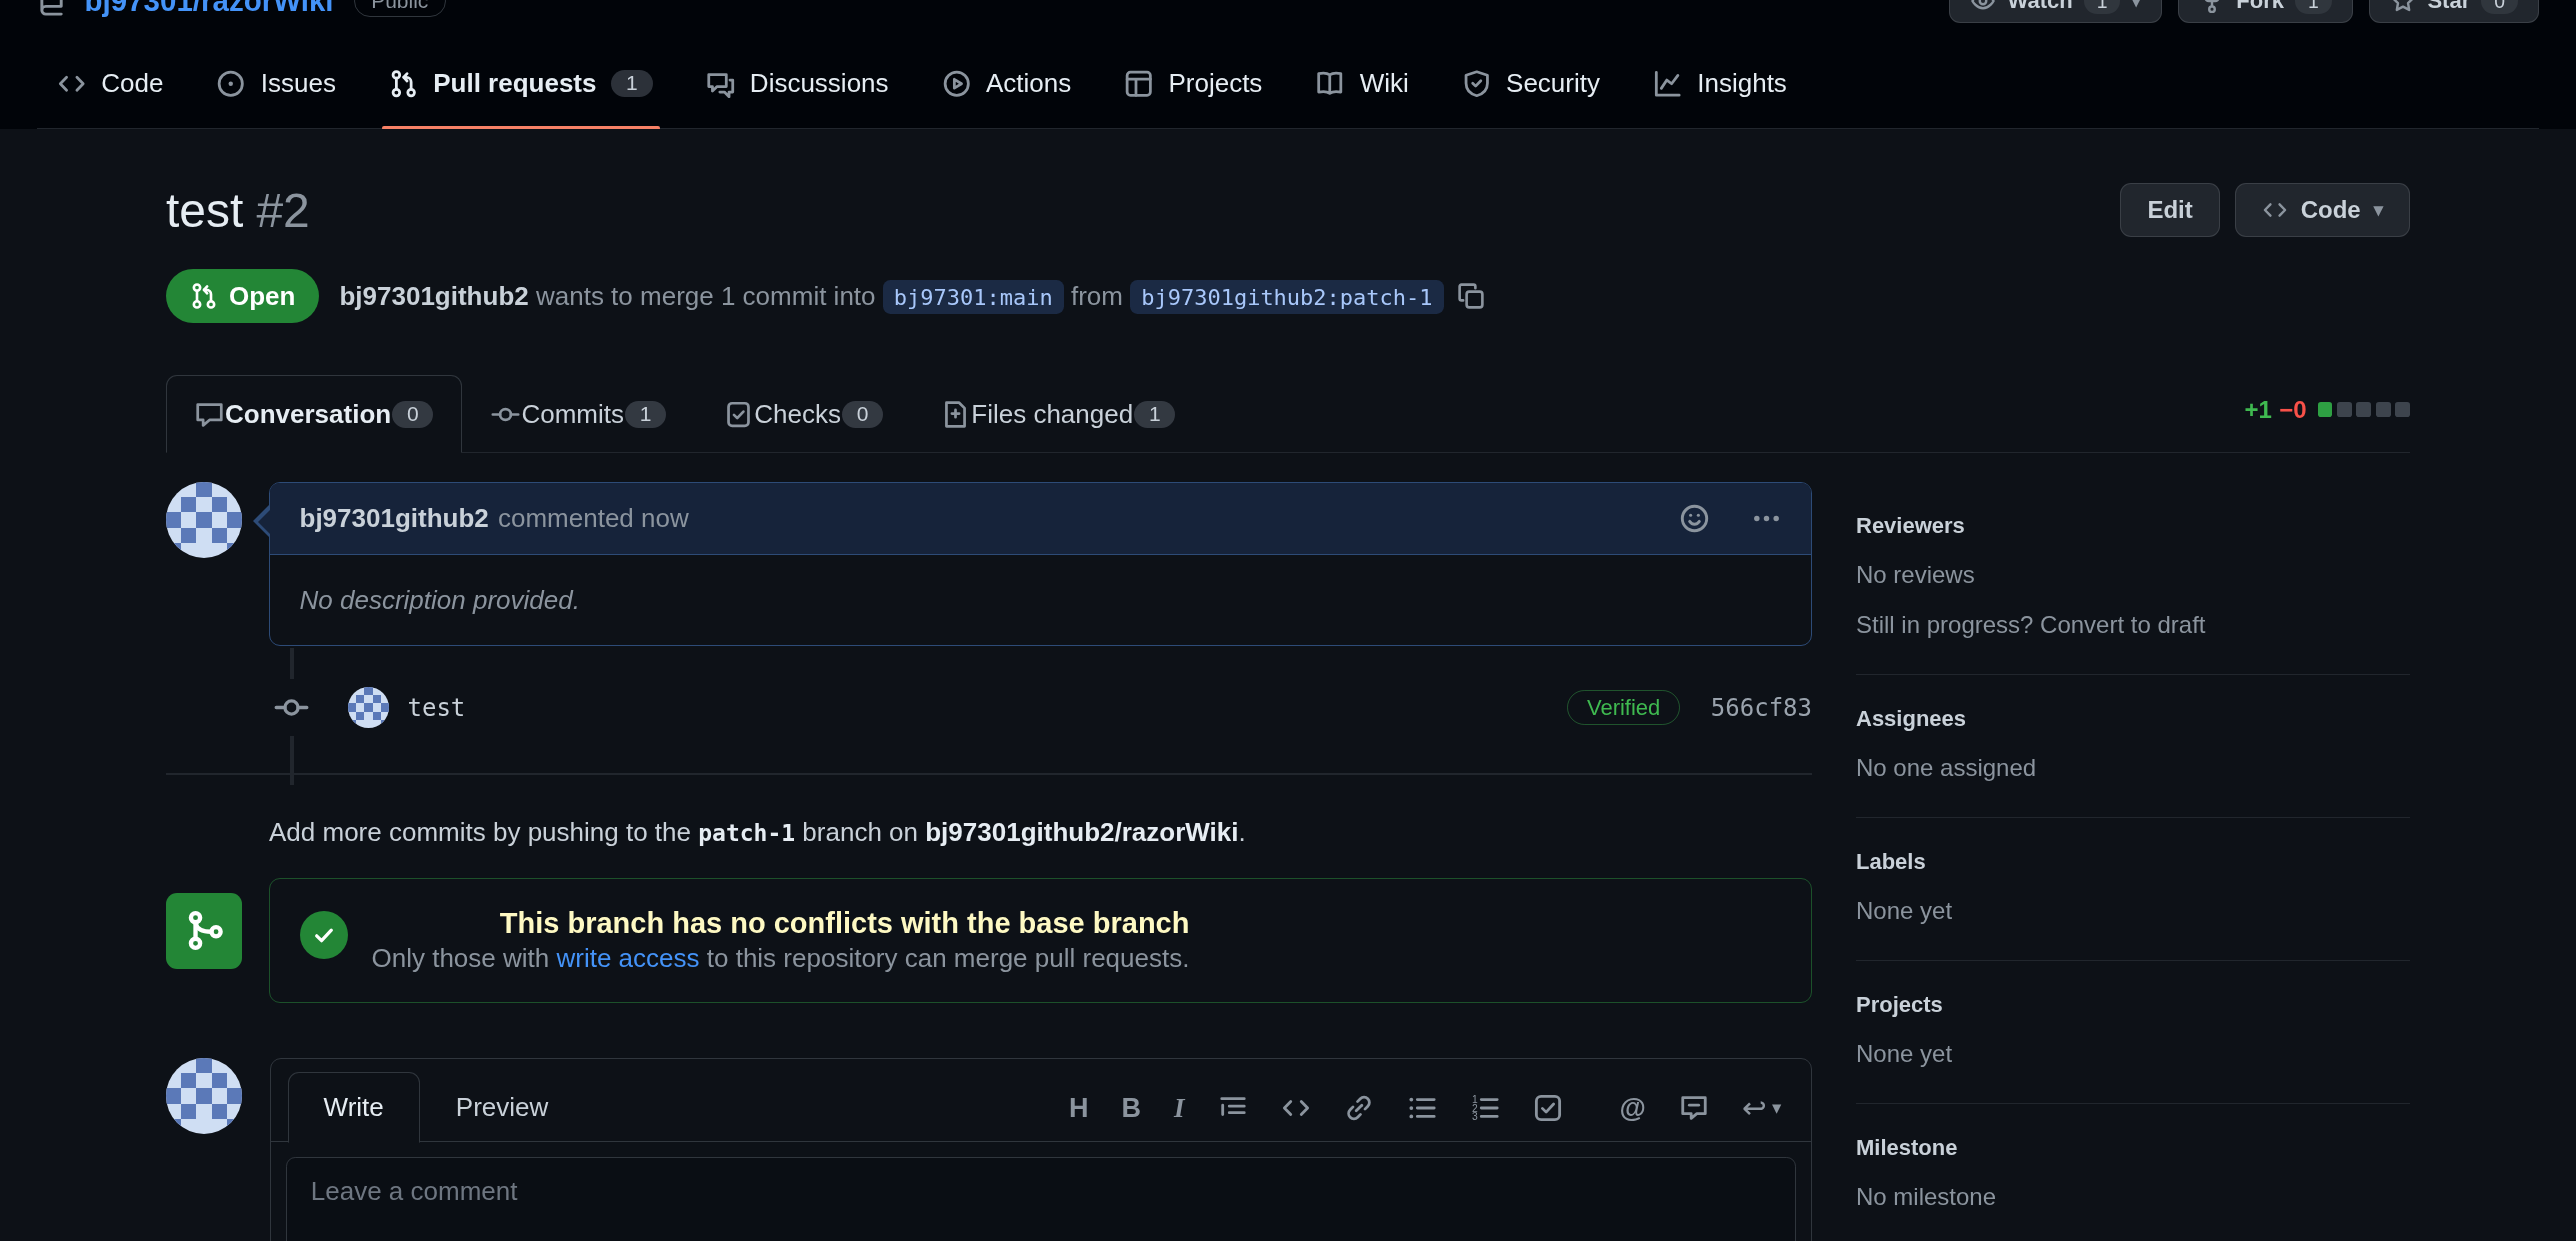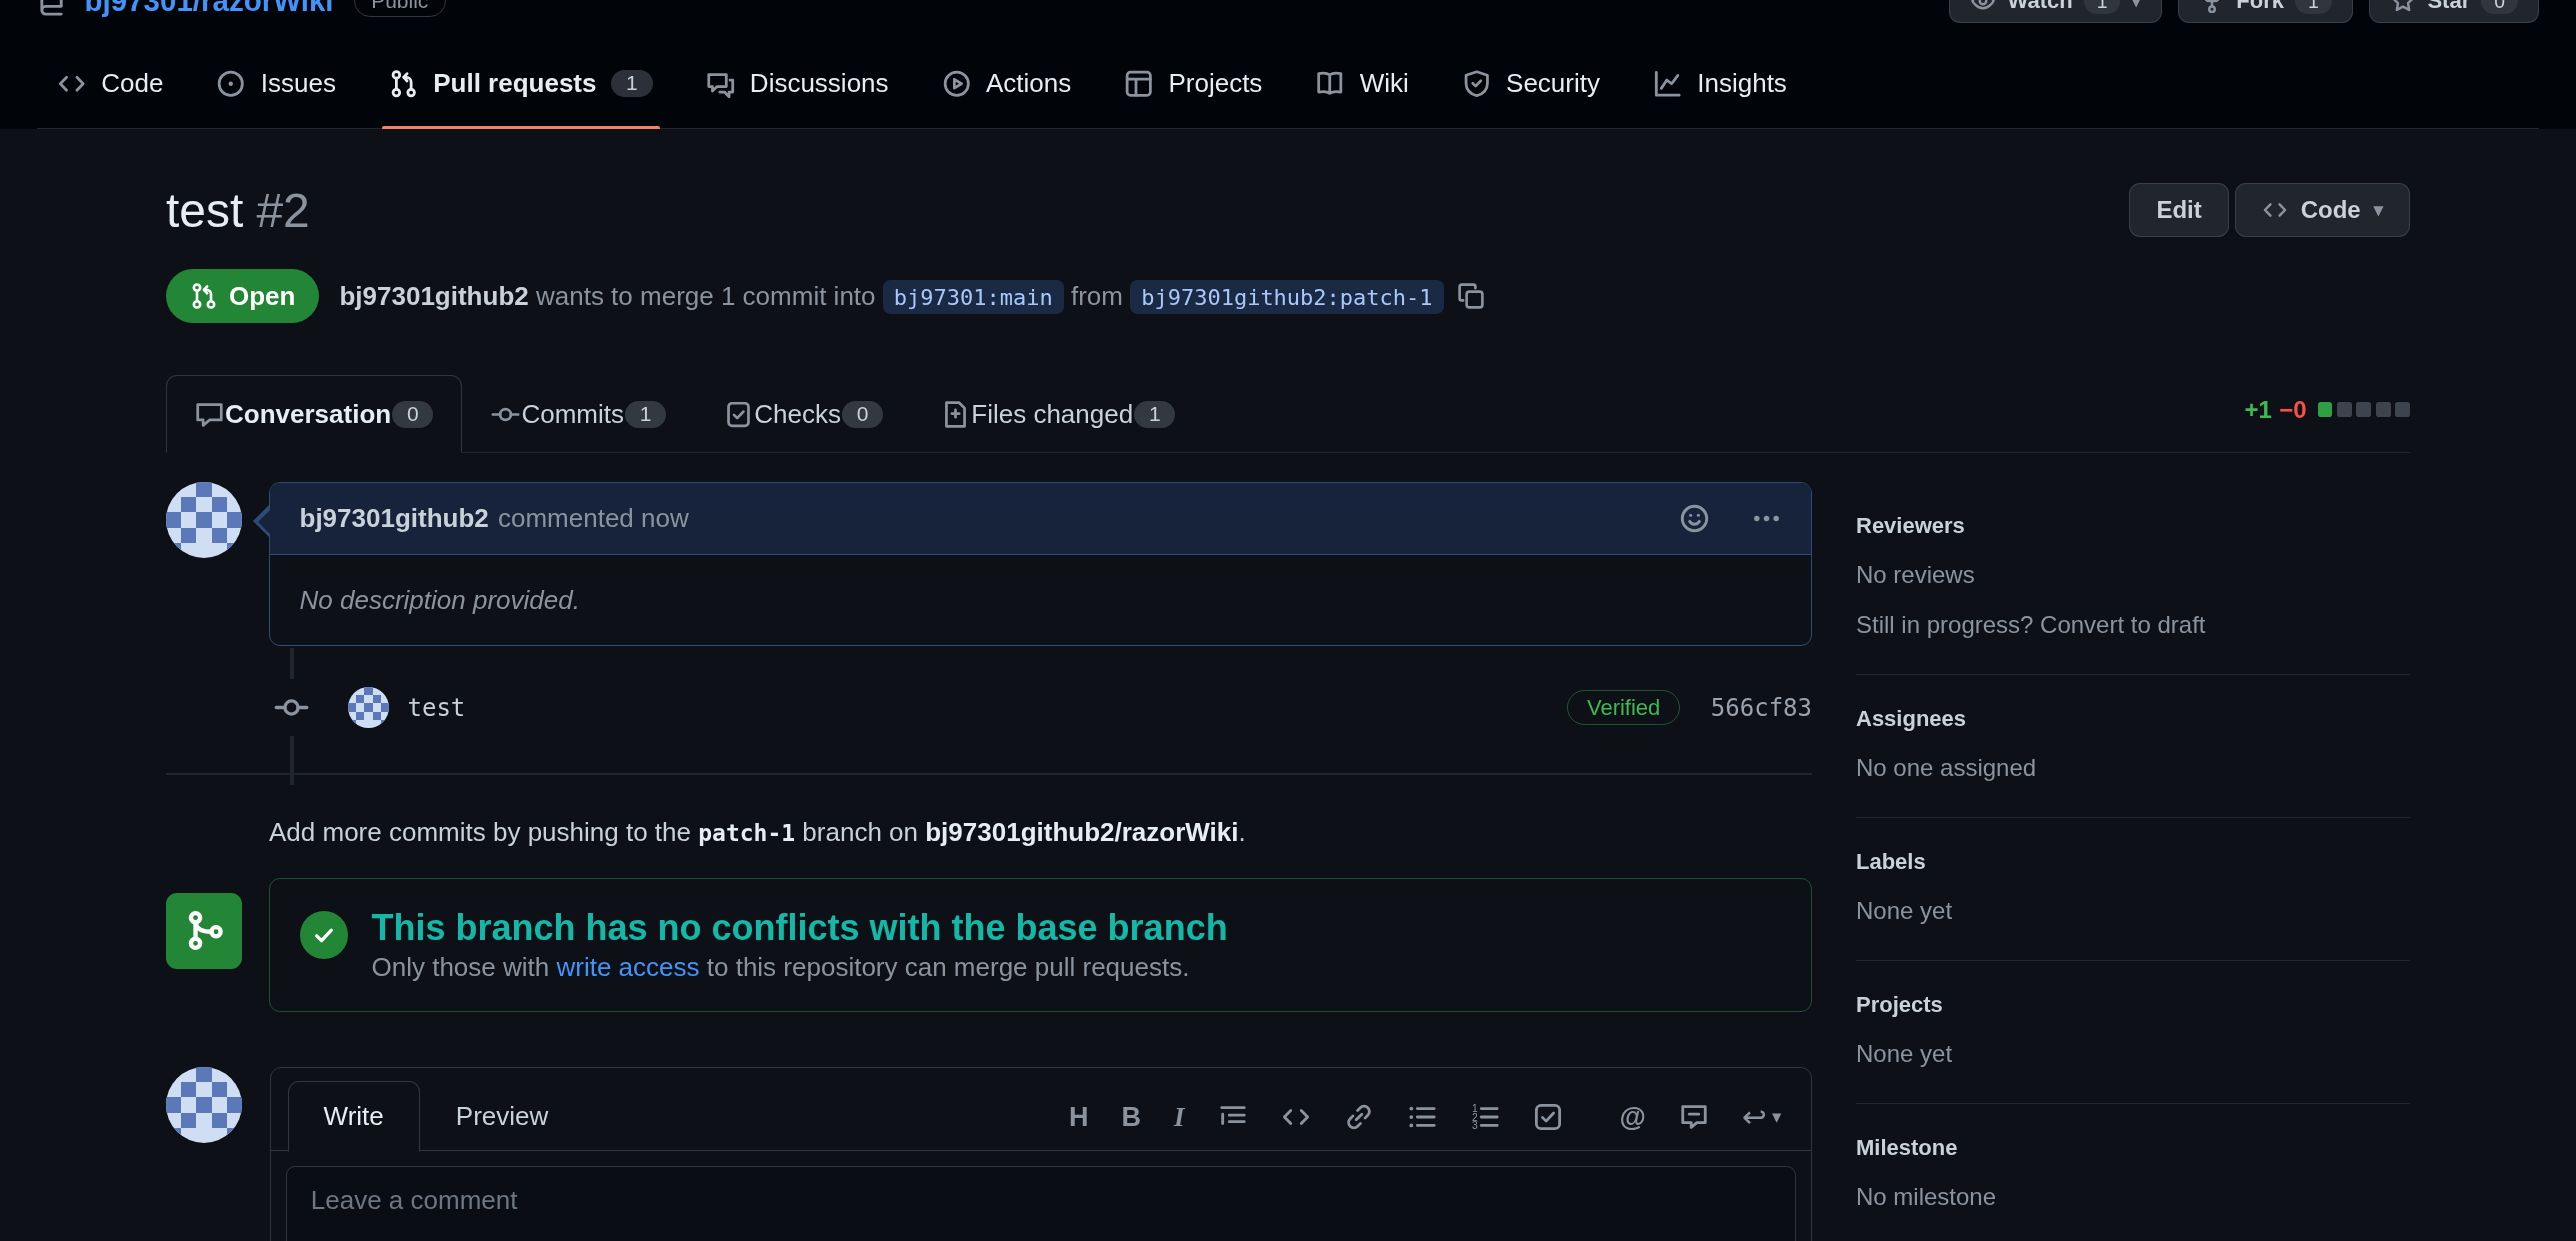--- a/index.html
+++ b/index.html
@@ -33,21 +33,21 @@
   .nav-count { background:rgba(110,118,129,0.4); border-radius:922px; padding:1.8px 14.8px; font-size:21px; font-weight:400; color:#c9d1d9; }
 
   
   .container { width:2244px; margin:0 auto; }
 
   
   .pr-header { padding-top:52px; }
   .pr-title-row { display:flex; align-items:center; }
   .pr-title { font-size:48px; font-weight:400; color:#e6edf3; line-height:59px; }
   .pr-number { color:#8b949e; margin-left:13px; }
-  .pr-actions { margin-left:auto; display:flex; gap:6px; }
+  .pr-actions { margin-left:auto; display:flex; gap:15px; }
   .btn { display:flex; align-items:center; gap:13px; background:#21262d; border:1.8px solid rgba(240,246,252,0.12); border-radius:11px; height:54px; padding:0 26px; font-size:24px; font-weight:600; color:#c9d1d9; cursor:pointer; }
   .btn .ic { width:26px; height:26px; color:#8b949e; }
 
   .pr-meta { margin-top:29.5px; display:flex; align-items:center; }
   .state-badge { display:flex; align-items:center; gap:11px; background:#238636; color:#ffffff; border-radius:922px; height:54px; padding:0 24px; font-size:26px; font-weight:600; }
   .state-badge .ic { width:28px; height:28px; color:#fff; }
   .meta-sentence { margin-left:20px; color:#8b949e; }
   .meta-author { font-weight:700; color:#c9d1d9; }
   .branch-chip { font-family:"DejaVu Sans Mono","Liberation Mono",monospace; font-size:22px; color:#a8c7fa; background:#1b2a44; border-radius:7.4px; padding:4.6px 11px; }
   .copy-icon { display:inline-block; vertical-align:-5.5px; margin-left:13px; color:#8b949e; }
@@ -100,21 +100,21 @@
   .push-note { margin-left:103px; margin-top:41px; color:#c9d1d9; line-height:33px; }
   .code-inline { font-family:"DejaVu Sans Mono","Liberation Mono",monospace; font-size:23px; font-weight:700; color:#e6edf3; }
   .strong { font-weight:700; color:#e6edf3; }
 
   .merge-section { margin-top:28px; position:relative; padding-left:103px; }
   .merge-gutter-icon { position:absolute; left:0; top:14.8px; width:76px; height:76px; background:#238636; border-radius:11px; display:flex; align-items:center; justify-content:center; color:#ffffff; }
   .merge-gutter-icon .ic { width:41px; height:41px; stroke-width:1.7; }
   .merge-box { border:1.8px solid rgba(46,160,67,0.45); border-radius:11px; padding:28px 29.5px; display:flex; gap:24px; }
   .check-circle { width:48px; height:48px; border-radius:50%; background:#238636; color:#fff; flex:none; display:flex; align-items:center; justify-content:center; margin-top:3.7px; }
   .check-circle .ic { width:26px; height:26px; stroke-width:2; }
-  .merge-title { font-size:36px; font-weight:700; color:#14b8a6;text-align:right; }
+  .merge-title { font-size:29px; font-weight:700; color:#fef9c3;text-align:right; }
   .merge-sub { margin-top:3px; color:#8b949e; }
   .link { color:#4493f8; cursor:pointer; }
 
   .editor-section { margin-top:55px; display:flex; }
   .editor-box { flex:1; margin-left:28px; border:1.8px solid #30363d; border-radius:11px; background:#0d1117; }
   .editor-header { display:flex; align-items:flex-end; padding:13px 16.6px 0 16.6px; border-bottom:1.8px solid #30363d; }
   .ed-tab { padding:19px 35px; color:#c9d1d9; border:1.8px solid transparent; margin-bottom:-1.8px; cursor:pointer; }
   .ed-tab.active { background:#0d1117; border-color:#30363d; border-bottom-color:#0d1117; border-radius:11px 11px 0 0; color:#e6edf3; }
   .editor-toolbar { margin-left:auto; display:flex; align-items:center; gap:33px; padding:0 13px 18.5px 0; color:#8b949e; }
   .editor-toolbar .ic { width:30px; height:30px; }

